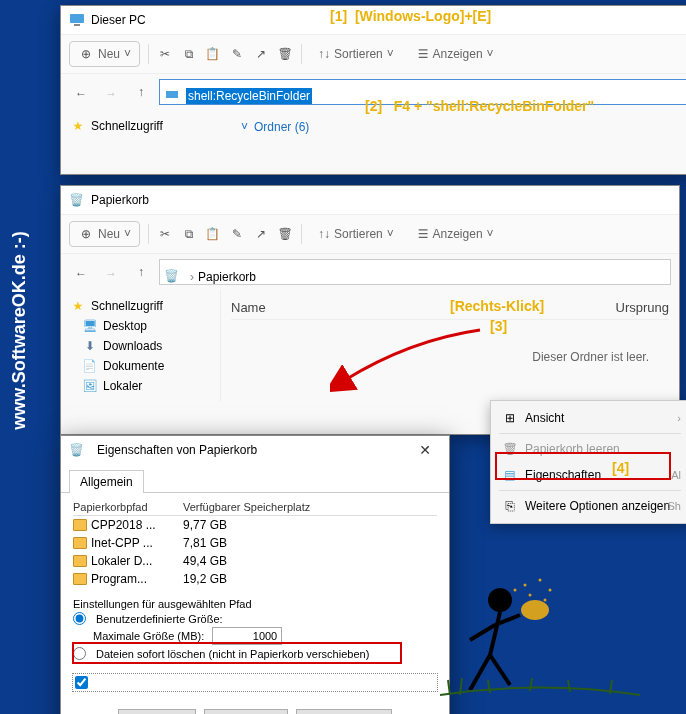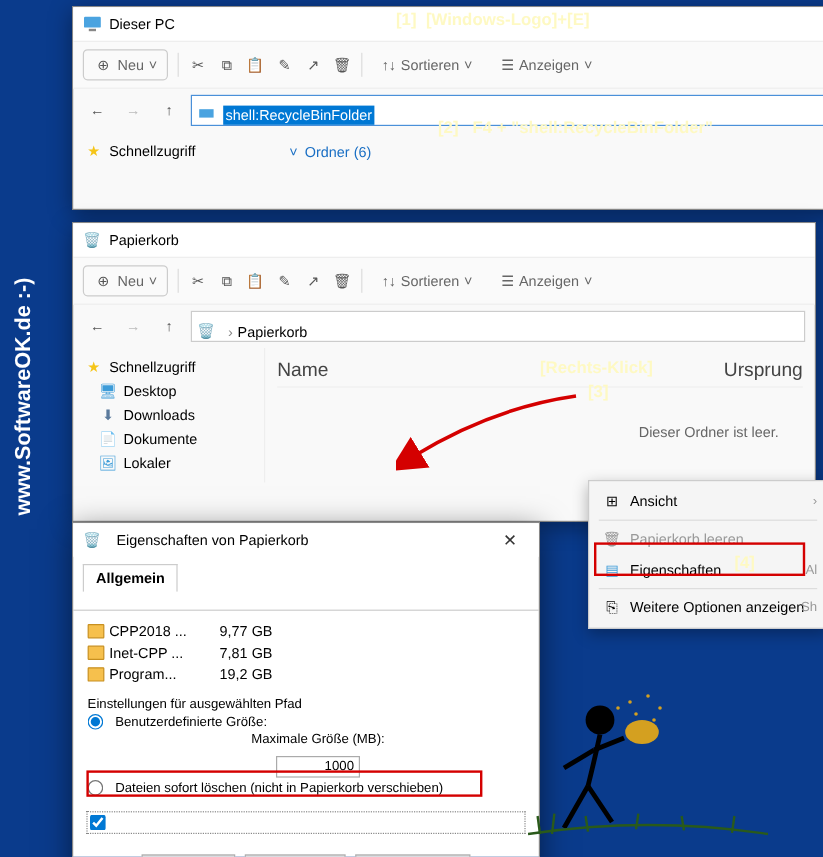--- a/index.html
+++ b/index.html
@@ -17,46 +17,46 @@
 .navrow { display: flex; align-items: center; height: 36px; padding: 0 8px; gap: 6px; }
 .navarrow { width: 24px; height: 24px; display: flex; align-items: center; justify-content: center; color: #555; }
 .addrbar { flex: 1; height: 26px; border: 1px solid #4a90d9; background: #fff; display: flex; align-items: flex-end; padding: 0 4px; }
 .addrbar.sel { background: #fff; }
 .addrtext { background: #0078d4; color: #fff; padding: 1px 2px; font-size: 12px; }
 .body2 { display: flex; }
 .sidebar { width: 160px; padding: 6px 4px; border-right: 1px solid #eee; }
 .sbitem { display: flex; align-items: center; gap: 6px; padding: 3px 6px; font-size: 12px; }
 .sbicon { width: 14px; height: 14px; display: inline-flex; align-items: center; justify-content: center; font-size: 12px; }
 .content { flex: 1; padding: 6px 10px; position: relative; }
-.colheader { display: flex; gap: 24px; color: #444; font-size: 16px; padding: 4px 0; border-bottom: 1px solid #eee; }
+.colheader { display: flex; gap: 24px; color: #444; font-size: 13px; padding: 4px 0; border-bottom: 1px solid #eee; }
 .colheader span { flex: 0 0 auto; }
 .empty { color: #666; font-size: 12px; padding: 20px; text-align: center; }
 .subsection { padding: 4px 10px; color: #1a6fc4; display: flex; align-items: center; gap: 6px; }
-.annot { position: absolute; color: #fef9c3; font-weight: bold; font-size: 14px; pointer-events: none; }
+.annot { position: absolute; color: #eab308; font-weight: bold; font-size: 14px; pointer-events: none; }
 .redbox { position: absolute; border: 2px solid #d40000; pointer-events: none; }
 .ctxmenu { position: absolute; background: #f5f5f5; border: 1px solid #ccc; box-shadow: 0 4px 12px rgba(0,0,0,0.3); width: 200px; padding: 4px 0; }
 .ctxitem { display: flex; align-items: center; gap: 8px; padding: 6px 12px; font-size: 12px; position: relative; }
 .ctxitem.disabled { color: #999; }
 .ctxsep { height: 1px; background: #ddd; margin: 2px 8px; }
 .ctxhint { position: absolute; right: 8px; color: #999; font-size: 11px; }
 .dlg { position: absolute; background: #fff; border: 1px solid #888; box-shadow: 0 6px 24px rgba(0,0,0,0.5); width: 390px; }
 .dlg .titlebar { justify-content: space-between; }
 .closebtn { width: 32px; text-align: center; font-size: 14px; color: #333; }
-.tabrow { display: flex; padding: 6px 8px 16px; font-weight: bold; }
+.tabrow { display: flex; padding: 6px 8px 0; }
 .tab { border: 1px solid #ccc; border-bottom: none; padding: 4px 10px; font-size: 12px; background: #fff; }
 .dlgbody { padding: 8px 12px; font-size: 12px; border-top: 1px solid #ccc; margin-top: -1px; }
 .gridhdr { display: flex; font-size: 11px; color: #333; border-bottom: 1px solid #ddd; padding-bottom: 2px; }
 .gridhdr .c1 { width: 110px; }
 .gridrow { display: flex; align-items: flex-start; padding: 2px 0; }
 .gridrow .c1 { width: 110px; display: flex; align-items: center; gap: 4px; }
 .fldicon { width: 14px; height: 12px; background: #f6c04d; border: 1px solid #c89020; border-radius: 1px; }
 .grp { margin-top: 10px; font-size: 11px; }
 .radio { display: flex; align-items: center; gap: 10px; padding: 2px 0; }
 .radio input { accent-color: #0078d4; }
-.inline { display: flex; align-items: center; gap: 8px; padding-left: 20px; flex-direction: column; }
+.inline { display: flex; align-items: center; gap: 8px; padding-left: 20px; }
 .numbox { width: 70px; border: 1px solid #aaa; padding: 2px 4px; text-align: right; font-size: 11px; }
 .chk { display: flex; align-items: center; gap: 6px; margin-top: 12px; padding: 2px; }
 .chk input { accent-color: #0078d4; }
 .dlgbtns { display: flex; justify-content: center; gap: 8px; padding: 10px; }
 .wbtn { min-width: 78px; padding: 4px 12px; border: 1px solid #adadad; background: #e1e1e1; font-size: 12px; text-align: center; }
 .arrow-red { position: absolute; pointer-events: none; }
 .stickman { position: absolute; pointer-events: none; }
 svg { display: block; }
 </style>
 </head>
@@ -230,34 +230,45 @@
     <div style="display:flex;align-items:center;gap:6px">
       <span class="ti-icon">🗑️</span>
       <span>Eigenschaften von Papierkorb</span>
     </div>
     <div class="closebtn">✕</div>
   </div>
   <div class="tabrow">
     <div class="tab">Allgemein</div>
   </div>
   <div class="dlgbody">
+    <div class="gridhdr">
+      <div class="c1">Papierkorbpfad</div>
+      <div>Verfügbarer Speicherplatz</div>
+    </div>
     <div id="gridrows">
         <div class="gridrow">
           <div class="c1">
             <span class="fldicon"></span>
             <span>CPP2018 ...</span>
           </div>
           <div>9,77 GB</div>
         </div>
         <div class="gridrow">
           <div class="c1">
             <span class="fldicon"></span>
             <span>Inet-CPP ...</span>
           </div>
           <div>7,81 GB</div>
+        </div>
+        <div class="gridrow">
+          <div class="c1">
+            <span class="fldicon"></span>
+            <span>Lokaler D...</span>
+          </div>
+          <div>49,4 GB</div>
         </div>
         <div class="gridrow">
           <div class="c1">
             <span class="fldicon"></span>
             <span>Program...</span>
           </div>
           <div>19,2 GB</div>
         </div>
       </div>
     <div class="grp">

